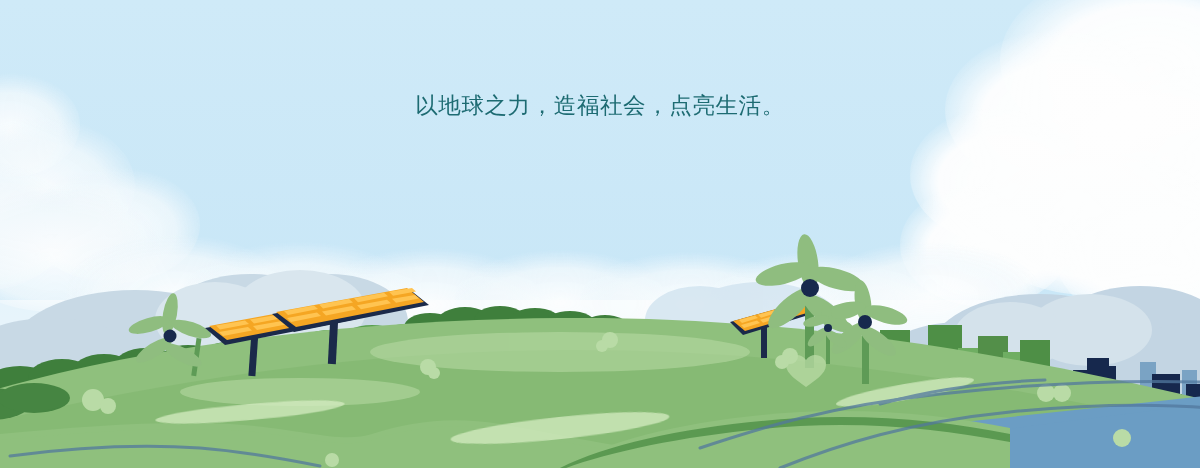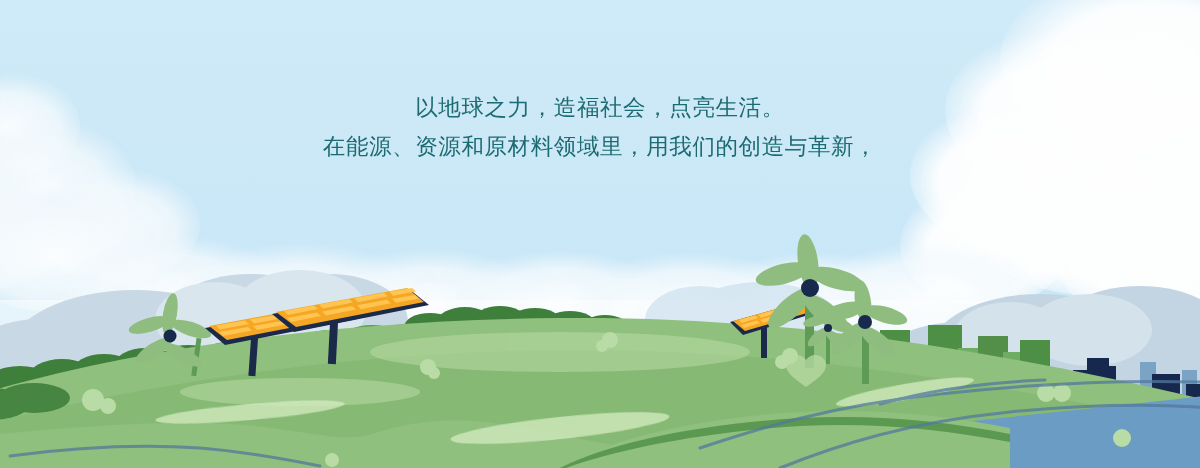--- a/index.html
+++ b/index.html
@@ -32,21 +32,21 @@
     pointer-events:none;
   }
   #headline .line{
     display:block;
     color:#1d6b72;
     font-size:22.5px;
     line-height:39px;
     letter-spacing:0.6px;
     font-weight:400;
     white-space:nowrap;
-    font-family:Liberation Serif, serif;
+    font-family:Liberation Mono, monospace;
   }
 </style>
 </head>
 <body>
 
 <div id="banner">
 
   <svg id="scene" viewBox="0 0 1200 468" preserveAspectRatio="none" xmlns="http://www.w3.org/2000/svg">
     <defs>
       <linearGradient id="skyGrad" x1="0" y1="0" x2="0" y2="1">
@@ -393,16 +393,15 @@
       <g fill="#3f7f3c" opacity="0.9">
         <ellipse cx="-10" cy="404" rx="40" ry="16"></ellipse>
         <ellipse cx="34" cy="398" rx="36" ry="15"></ellipse>
       </g>
 
     </g>
   </svg>
 
   <div id="headline">
     <span class="line">以地球之力，造福社会，点亮生活。</span>
-    <span class="line">在能源、资源和原材料领域里，用我们的创造与革新，</span>
   </div>
 
 </div>
 
 </body></html>

